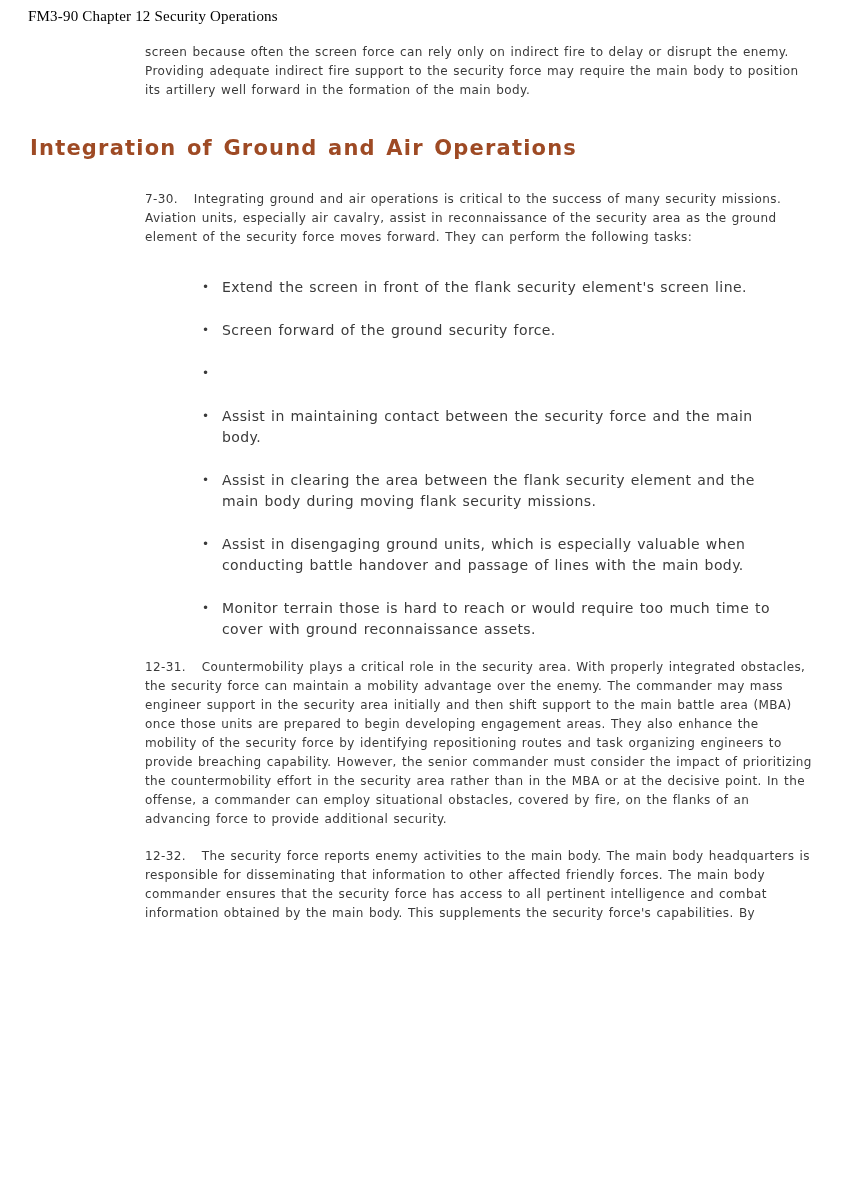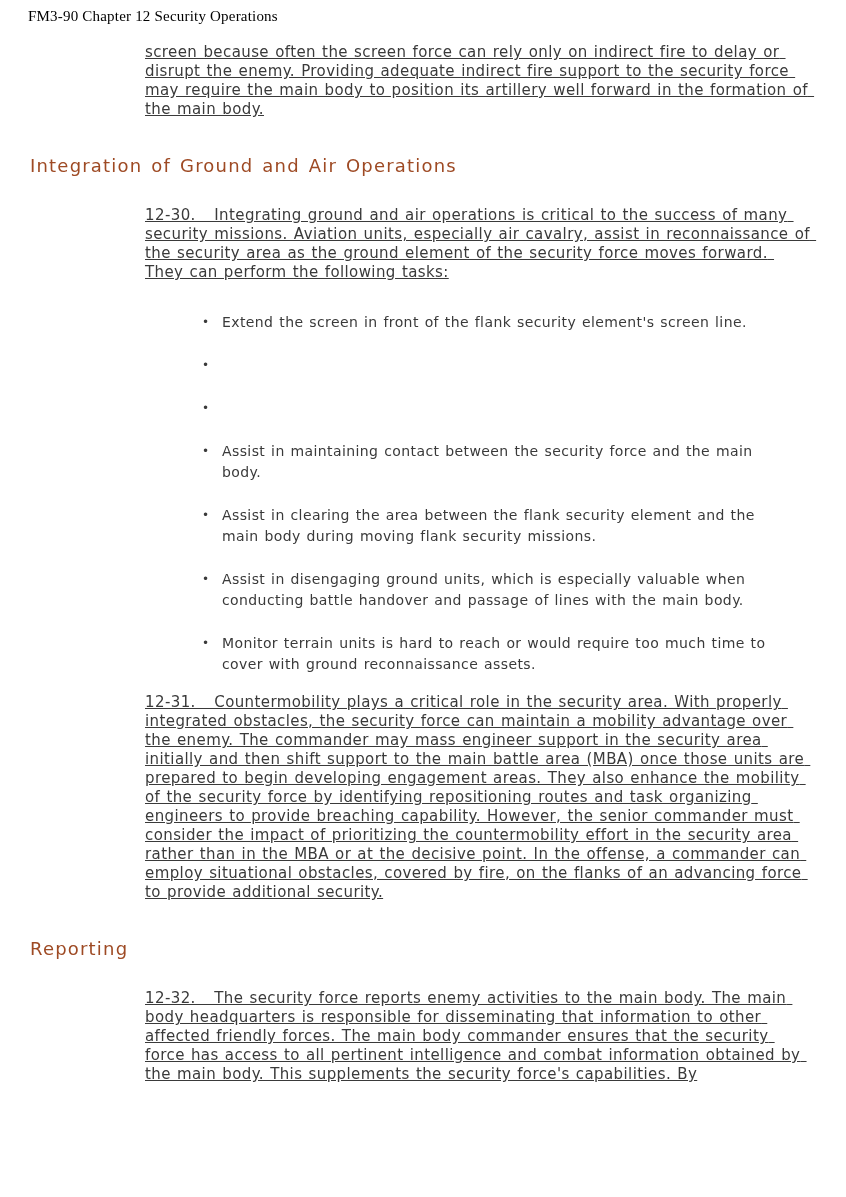--- a/index.html
+++ b/index.html
@@ -23,33 +23,32 @@
   }
   .doc-header {
     font-family: "Liberation Serif", serif;
     font-size: 15px;
     color: #000000;
     margin: 8px 8px 0 28px;
     letter-spacing: 0.2px;
   }
   .para {
     font-family: "DejaVu Sans", sans-serif;
-    font-size: 15px;
+    font-size: 12px;
     line-height: 19px;
     color: var(--body_text);
     letter-spacing: 0.4px;
     word-spacing: 1px;
     margin: 18px 34px 0 145px;
     white-space: pre-wrap;
-    text-decoration: underline;
   }
   h2.section-heading {
     font-family: "DejaVu Sans", sans-serif;
-    font-size: 18px;
-    font-weight: normal;
+    font-size: 21px;
+    font-weight: bold;
     color: var(--heading);
     letter-spacing: 1.2px;
     word-spacing: 2px;
     margin: 36px 30px 30px 30px;
   }
   ul.bullet-list {
     list-style: none;
     margin: 30px 54px 0 202px;
     padding: 0;
   }
@@ -76,51 +75,51 @@
 <body>
 
 <div class="page">
 
   <div class="doc-header">FM3-90 Chapter 12 Security Operations</div>
 
   <p class="para">screen because often the screen force can rely only on indirect fire to delay or disrupt the enemy. Providing adequate indirect fire support to the security force may require the main body to position its artillery well forward in the formation of the main body.</p>
 
   <h2 class="section-heading">Integration of Ground and Air Operations</h2>
 
-  <p class="para">12-30.   Integrating ground and air operations is critical to the success of many security missions. Aviation units, especially air cavalry, assist in reconnaissance of the security area as the ground element of the security force moves forward. They can perform the following tasks:</p>
+  <p class="para">7-30.   Integrating ground and air operations is critical to the success of many security missions. Aviation units, especially air cavalry, assist in reconnaissance of the security area as the ground element of the security force moves forward. They can perform the following tasks:</p>
 
   <ul class="bullet-list">
     <li>
       <span class="bullet-dot">•</span>
       <span>Extend the screen in front of the flank security element's screen line.</span>
     </li>
     <li>
       <span class="bullet-dot">•</span>
+      <span>Screen forward of the ground security force.</span>
     </li>
     <li>
       <span class="bullet-dot">•</span>
     </li>
     <li>
       <span class="bullet-dot">•</span>
       <span>Assist in maintaining contact between the security force and the main body.</span>
     </li>
     <li>
       <span class="bullet-dot">•</span>
       <span>Assist in clearing the area between the flank security element and the main body during moving flank security missions.</span>
     </li>
     <li>
       <span class="bullet-dot">•</span>
       <span>Assist in disengaging ground units, which is especially valuable when conducting battle handover and passage of lines with the main body.</span>
     </li>
     <li>
       <span class="bullet-dot">•</span>
-      <span>Monitor terrain units is hard to reach or would require too much time to cover with ground reconnaissance assets.</span>
+      <span>Monitor terrain those is hard to reach or would require too much time to cover with ground reconnaissance assets.</span>
     </li>
   </ul>
 
 
   <p class="para">12-31.   Countermobility plays a critical role in the security area. With properly integrated obstacles, the security force can maintain a mobility advantage over the enemy. The commander may mass engineer support in the security area initially and then shift support to the main battle area (MBA) once those units are prepared to begin developing engagement areas. They also enhance the mobility of the security force by identifying repositioning routes and task organizing engineers to provide breaching capability. However, the senior commander must consider the impact of prioritizing the countermobility effort in the security area rather than in the MBA or at the decisive point. In the offense, a commander can employ situational obstacles, covered by fire, on the flanks of an advancing force to provide additional security.</p>
 
-  <h2 class="section-heading">Reporting</h2>
 
   <p class="para">12-32.   The security force reports enemy activities to the main body. The main body headquarters is responsible for disseminating that information to other affected friendly forces. The main body commander ensures that the security force has access to all pertinent intelligence and combat information obtained by the main body. This supplements the security force's capabilities. By</p>
 
 </div>
 
 </body></html>

